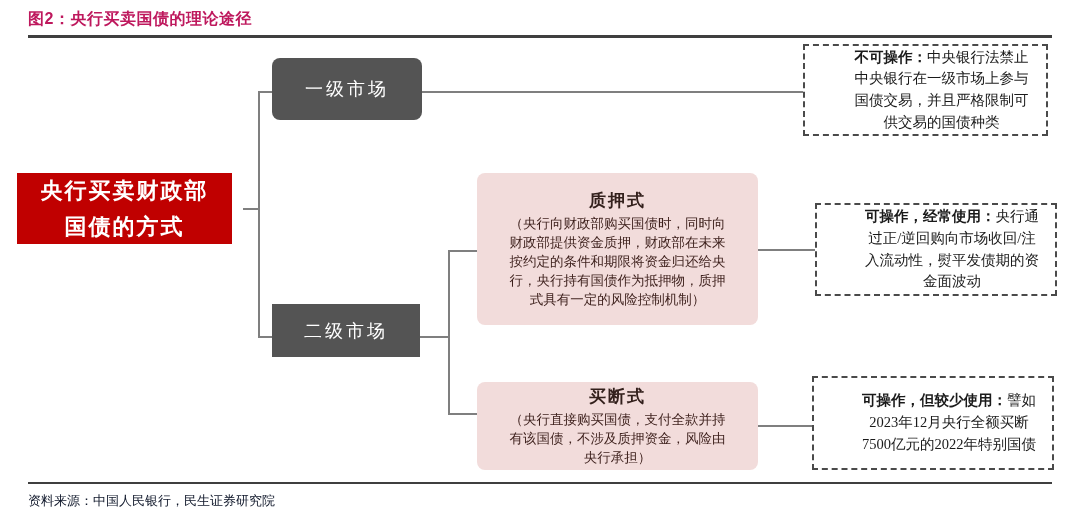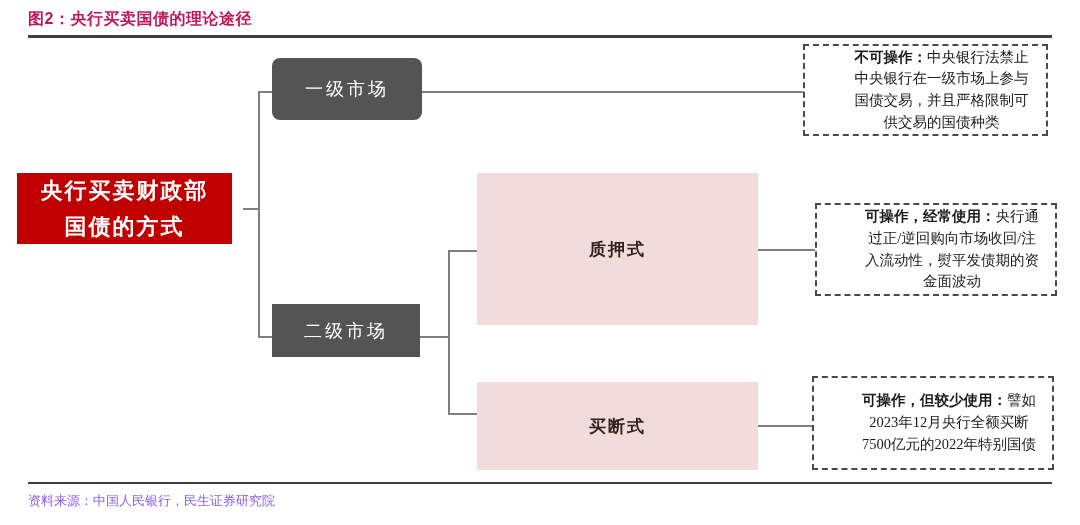--- a/index.html
+++ b/index.html
@@ -5,34 +5,34 @@
   html,body{margin:0;padding:0;background:#ffffff;}
   body{width:1080px;height:525px;position:relative;overflow:hidden;
        font-family:"Liberation Sans","DejaVu Sans",sans-serif;}
   .abs{position:absolute;box-sizing:border-box;}
 
   
   .fig-title{left:28px;top:9px;font-size:16px;font-weight:bold;color:#be185d;
              letter-spacing:.5px;}
   .title-rule{left:28px;top:35px;width:1024px;height:3px;background:#3f3f3f;}
   .bottom-rule{left:28px;top:482px;width:1024px;height:2px;background:#3f3f3f;}
-  .source-line{left:28px;top:492px;font-size:13px;color:#8b5cf6;}
+  .source-line{left:28px;top:492px;font-size:13px;color:#0f172a;}
 
   
   .node{display:flex;align-items:center;justify-content:center;text-align:center;
         font-family:"Liberation Serif","DejaVu Serif",serif;}
   .root-box{left:17px;top:173px;width:215px;height:71px;background:#C00000;
             color:#ffffff;font-size:22px;font-weight:bold;letter-spacing:2px;
             line-height:1.6;white-space:pre-line;}
   .market-box{background:#545454;color:#ffffff;font-size:18px;letter-spacing:3px;}
   .market-primary{left:272px;top:58px;width:150px;height:62px;border-radius:8px;}
   .market-secondary{left:272px;top:304px;width:148px;height:53px;}
 
   .method-box{background:#F2DCDB;color:#3C1F1B;flex-direction:column;
-              padding:4px 6px;}
+              padding:4px 6px;border-radius:8px;}
   .method-pledge{left:477px;top:173px;width:281px;height:152px;}
   .method-outright{left:477px;top:382px;width:281px;height:88px;}
   .method-title{font-size:17px;font-weight:bold;letter-spacing:2px;color:#33201c;}
   .method-body{font-size:13.5px;line-height:1.42;white-space:pre-line;margin-top:2px;}
 
   .note-box{border:2px dashed #4a4a4a;background:#ffffff;color:#1a1a1a;
             display:flex;align-items:center;justify-content:center;text-align:center;
             font-family:"Liberation Serif","DejaVu Serif",serif;padding:2px 4px;}
   .note-1{left:803px;top:44px;width:245px;height:92px;}
   .note-2{left:815px;top:203px;width:242px;height:93px;}
@@ -75,24 +75,32 @@
 
 <div class="abs node root-box">央行买卖财政部
 国债的方式</div>
 
 <div class="abs node market-box market-primary">一级市场</div>
 
 <div class="abs node market-box market-secondary">二级市场</div>
 
 <div class="abs node method-box method-pledge">
   <div class="method-title">质押式</div>
+  <div class="method-body">（央行向财政部购买国债时，同时向
+财政部提供资金质押，财政部在未来
+按约定的条件和期限将资金归还给央
+行，央行持有国债作为抵押物，质押
+式具有一定的风险控制机制）</div>
 </div>
 
 <div class="abs node method-box method-outright">
   <div class="method-title">买断式</div>
+  <div class="method-body">（央行直接购买国债，支付全款并持
+有该国债，不涉及质押资金，风险由
+央行承担）</div>
 </div>
 
 <div class="abs note-box note-1">
   <div class="note-text"><span class="note-lead">不可操作：</span><span>中央银行法禁止
 中央银行在一级市场上参与
 国债交易，并且严格限制可
 供交易的国债种类</span></div>
 </div>
 
 <div class="abs note-box note-2">

